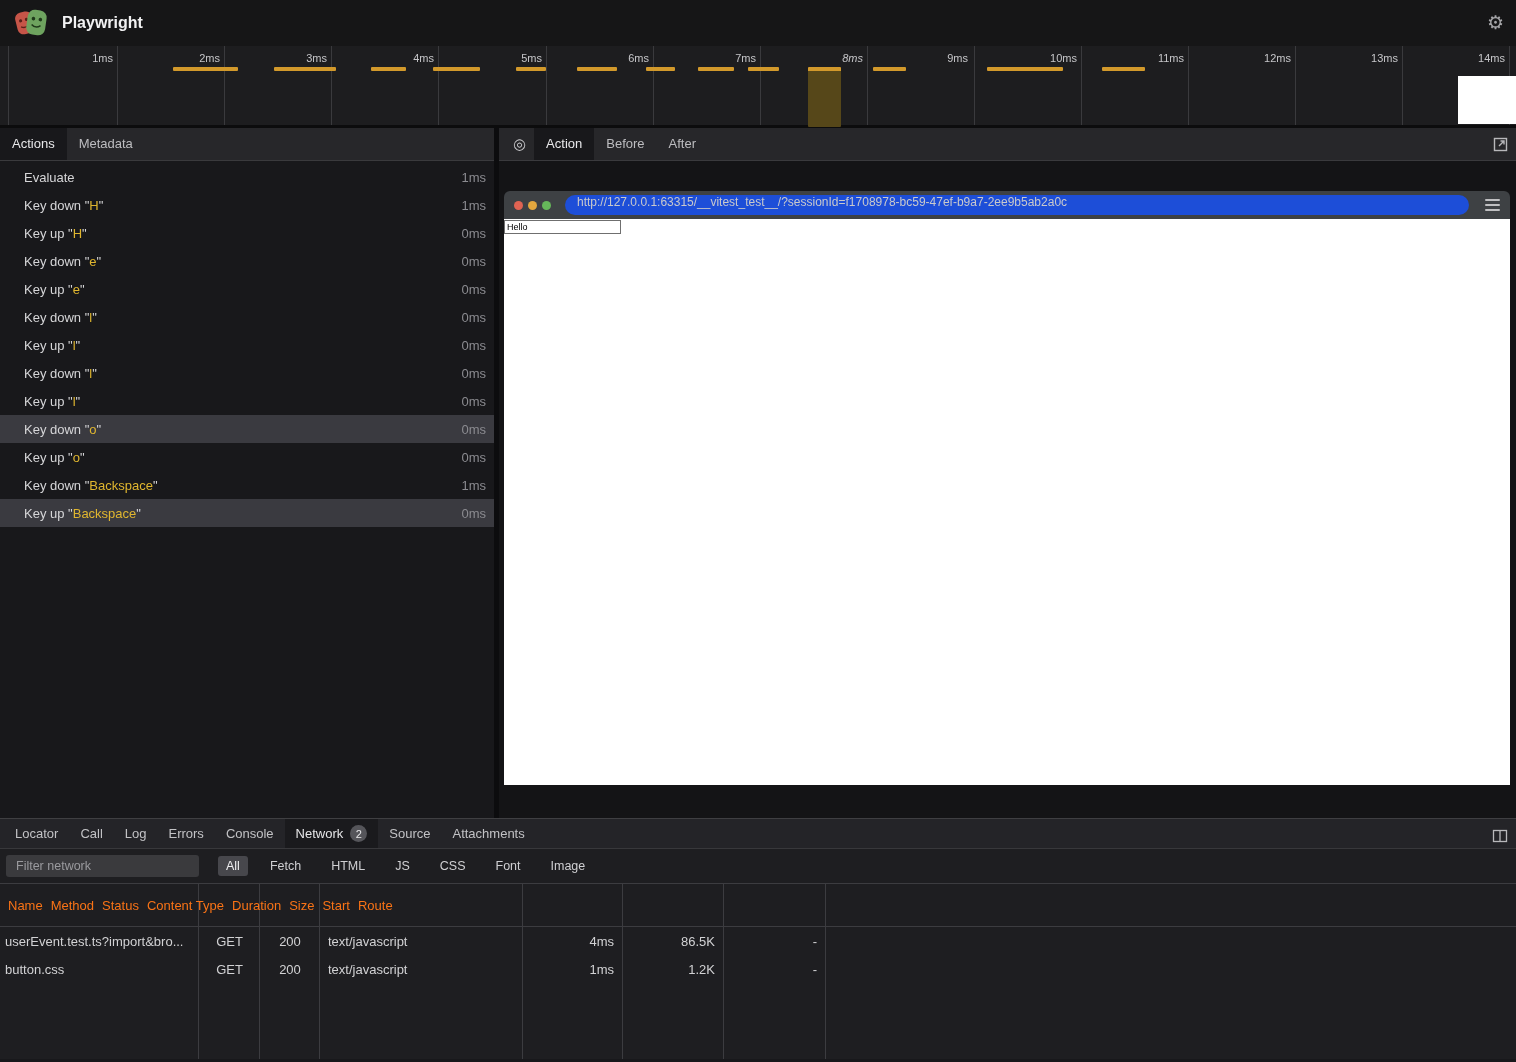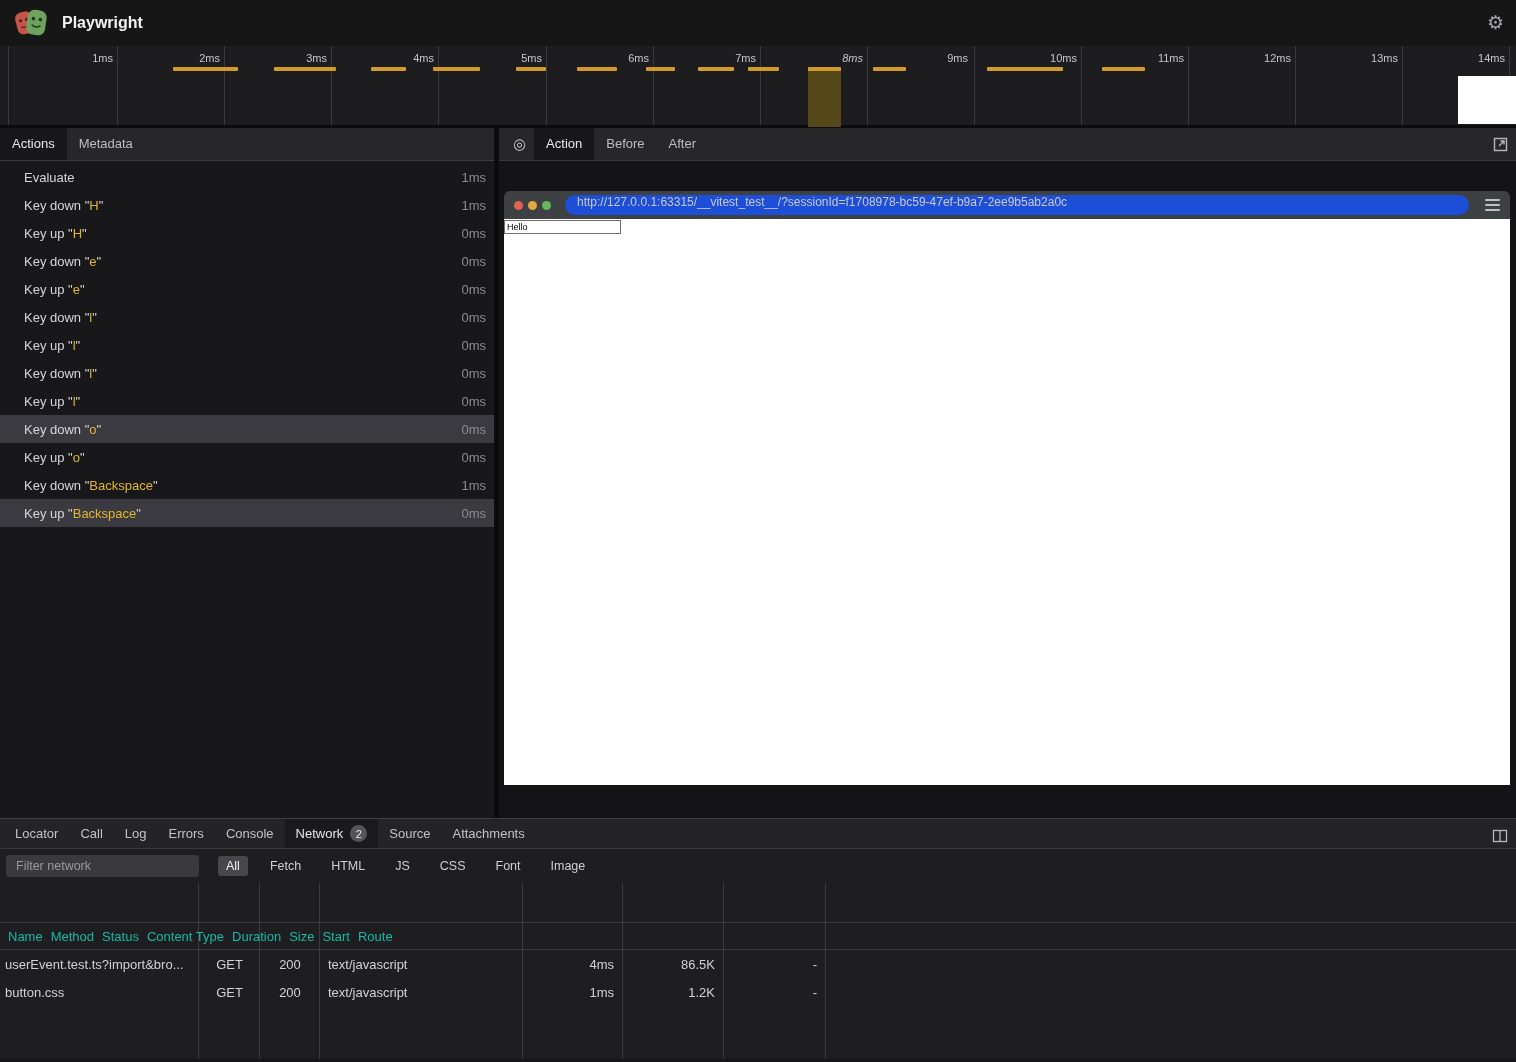--- a/index.html
+++ b/index.html
@@ -73,22 +73,22 @@
     color: #d8d8da; font-size: 12.5px; padding: 0 10px; font-family: "Liberation Sans", sans-serif; outline: none; }
   .filter-input::placeholder { color: #9a9a9e; }
   .chips { display: flex; align-items: center; margin-left: 19px; font-size: 12.5px; color: #cfcfd2; }
   .chip { padding: 3px 8px; border-radius: 3px; margin-right: 14px; cursor: pointer; }
   .chip.on { background: #47474c; color: #eeeef0; }
 
   .net-table { flex: 1; position: relative; overflow: hidden; }
   .col-lines { position: absolute; inset: 0; display: flex; pointer-events: none; }
   .col-lines .cell { border-right: 1px solid #3c3c40; height: 100%; }
   .col-lines .cell:last-child { border-right: none; }
-  .net-header { display: flex; height: 28px; align-items: center; border-top: 1px solid #3c3c40;
-    border-bottom: 1px solid #3c3c40; font-size: 13px; color: #14b8a6; position: relative; margin-top: 39px; }
+  .net-header { display: flex; height: 44px; align-items: center; border-top: 1px solid #3c3c40;
+    border-bottom: 1px solid #3c3c40; font-size: 13px; color: #f97316; position: relative; }
   .net-row { display: flex; height: 28px; align-items: center; font-size: 13px; color: #d2d2d4; position: relative; cursor: pointer; }
   .c1 { width: 199px; } .c2 { width: 61px; } .c3 { width: 60px; } .c4 { width: 203px; }
   .c5 { width: 100px; } .c6 { width: 101px; } .c7 { width: 102px; } .c8 { flex: 1; }
   .net-header > span { padding-left: 8px; white-space: nowrap; overflow: hidden; }
   .net-row .c1 { padding-left: 5px; white-space: nowrap; overflow: hidden; }
   .net-row .c4 { padding-left: 8px; }
   .net-row .c2, .net-row .c3 { text-align: center; }
   .net-row .c5, .net-row .c6, .net-row .c7 { text-align: right; padding-right: 9px; }
 </style>
 </head>

